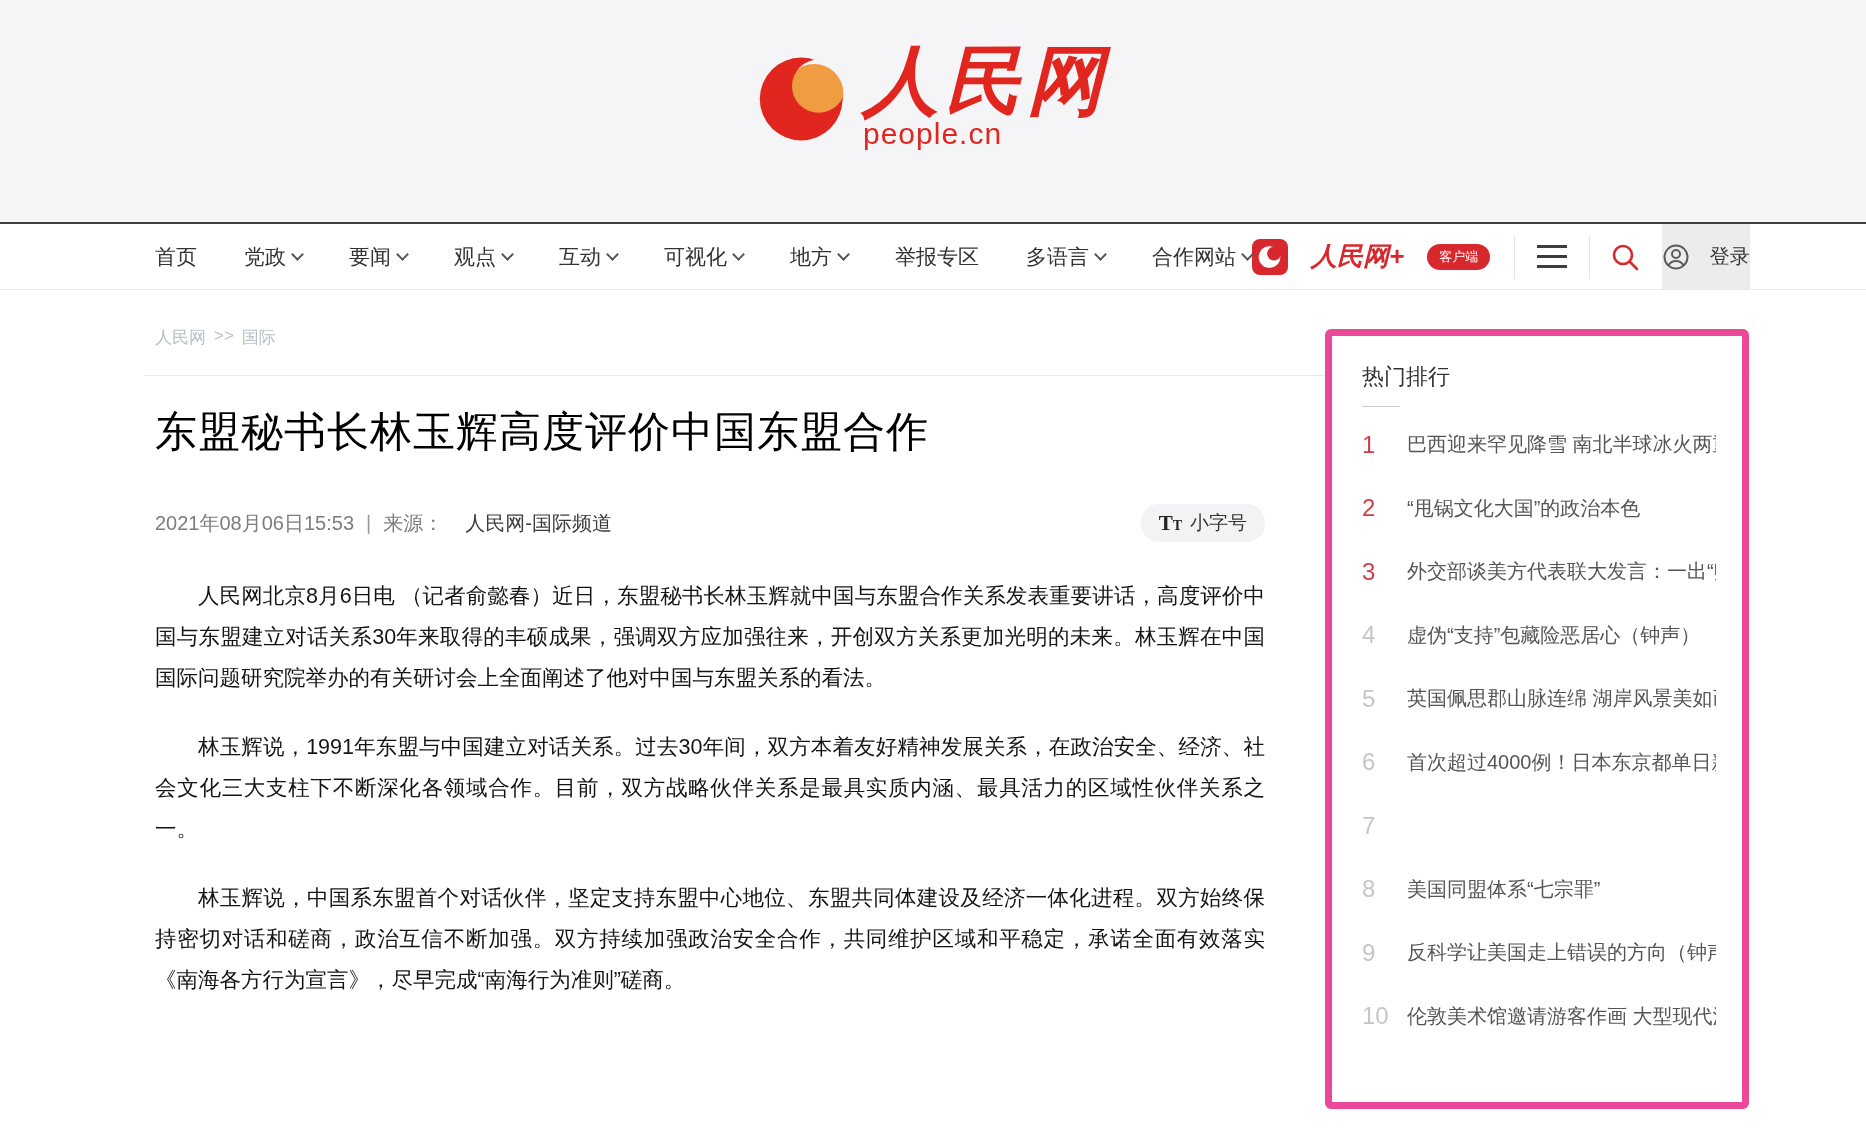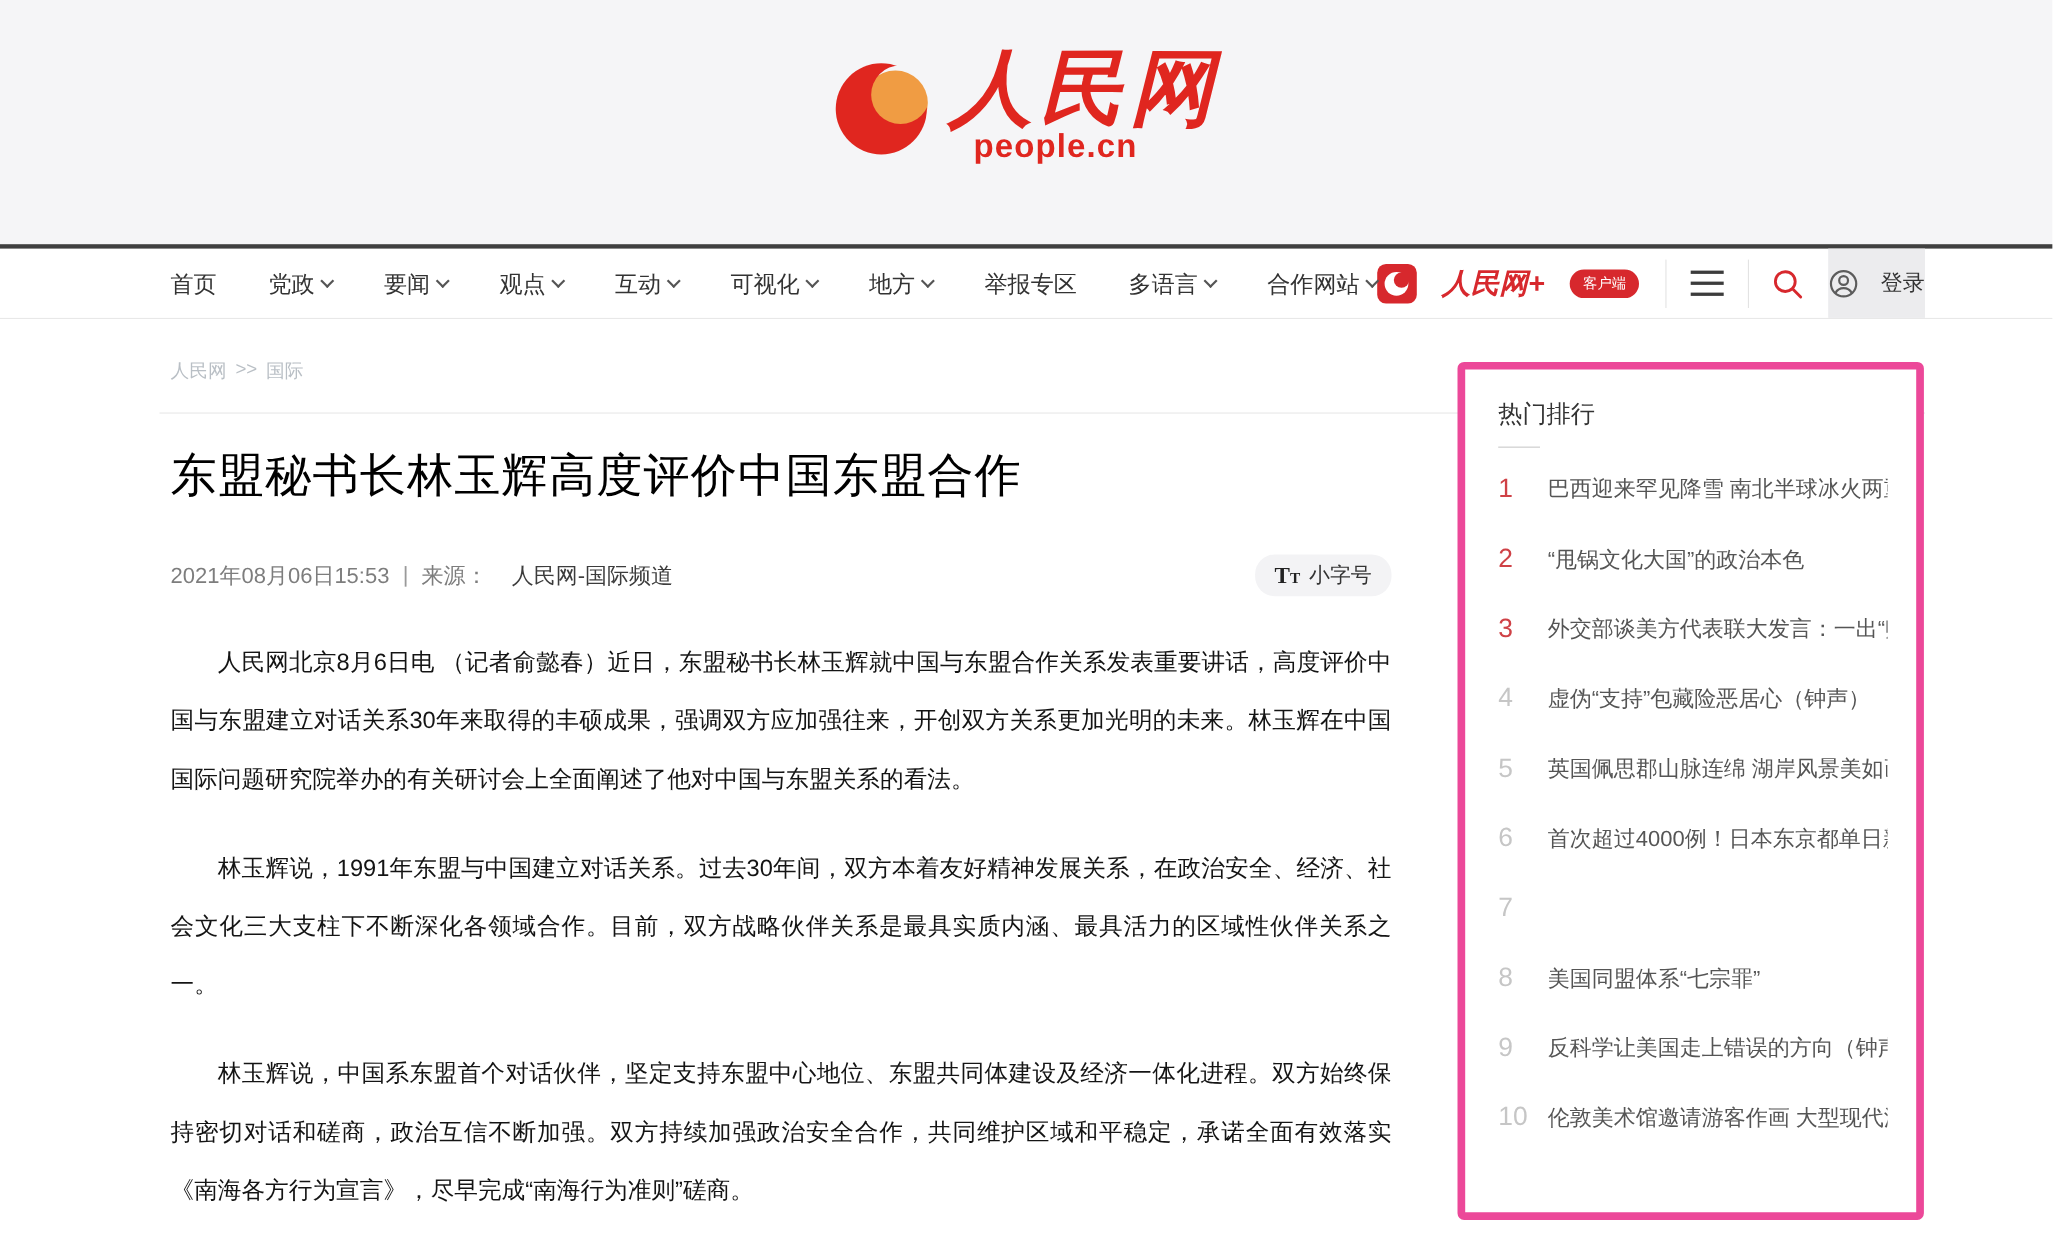--- a/index.html
+++ b/index.html
@@ -5,24 +5,24 @@
   * { margin:0; padding:0; box-sizing:border-box; }
   html,body { width:1866px; height:1139px; overflow:hidden; background:#fff;
     font-family:"Liberation Sans","DejaVu Sans",sans-serif; }
 
   
   .header { height:222px; background:#f5f5f7; display:flex; align-items:center; justify-content:center; }
   .logo { display:flex; align-items:flex-start; margin-bottom:30px; }
   .logo-swirl { width:92px; height:92px; margin-top:12px; }
   .logo-text { margin-left:14px; display:flex; flex-direction:column; }
   .logo-cn { font-size:76px; font-weight:bold; color:#e0261f; letter-spacing:6px; font-style:italic; line-height:1.05; }
-  .logo-en { font-size:30px; font-weight:bold; color:#e0261f; letter-spacing:1px; margin-left:22px; margin-top:-4px; }
-
-  
-  .navbar { height:68px; background:#fff; border-top:4px solid #404040; border-bottom:1px solid #e8e8e8;
+  .logo-en { font-size:30px; font-weight:normal; color:#e0261f; letter-spacing:1px; margin-top:-4px; }
+
+  
+  .navbar { height:68px; background:#fff; border-top:2px solid #404040; border-bottom:1px solid #e8e8e8;
     display:flex; align-items:stretch; }
   .nav-items { display:flex; align-items:center; gap:47px; padding-left:155px; }
   .nav-item { display:flex; align-items:center; gap:7px; font-size:21px; color:#333; cursor:pointer; white-space:nowrap; }
   .caret { width:9px; height:9px; border-right:2px solid #555; border-bottom:2px solid #555;
     transform:rotate(45deg); margin-top:-5px; }
   .nav-right { margin-left:auto; display:flex; align-items:center; margin-right:179px; }
   .app-badge { display:flex; align-items:center; gap:23px; margin-right:24px; }
   .badge-sq { width:36px; height:36px; border-radius:8px; background:#d7282d; display:flex; align-items:center; justify-content:center; }
   .badge-brand { font-size:26px; font-weight:bold; font-style:italic; color:#d7282d; white-space:nowrap; }
   .badge-pill { background:#d7282d; color:#fff; font-size:13px; border-radius:15px; padding:4px 12px; white-space:nowrap; }
@@ -46,21 +46,21 @@
   .byline .sep { margin:0 12px; color:#9a9a9a; }
   .byline .src-label { margin-right:22px; }
   .byline a.source { color:#3c3c3c; text-decoration:none; cursor:pointer; }
   .fontsize-btn { margin-left:auto; background:#f3f3f5; border:none; border-radius:18px; height:38px;
     padding:0 18px; display:flex; align-items:center; gap:8px; font-size:19px; color:#333; cursor:pointer;
     font-family:inherit; }
   .tt-icon { font-weight:bold; color:#222; font-family:"Liberation Serif","DejaVu Serif",serif; }
   .tt-icon .big { font-size:21px; }
   .tt-icon .small { font-size:14px; }
   .body-text { margin-top:34px; }
-  .body-text p { font-size:21.5px; line-height:53px; color:#141414; text-indent:2em;
+  .body-text p { font-size:21.5px; line-height:41px; color:#141414; text-indent:2em;
     text-align:justify; margin-bottom:28px; }
 
   
   .sidebar { position:absolute; left:1325px; top:-75px; width:424px; height:780px;
     border:7px solid #ec4899; border-radius:6px; background:#fff; padding:26px 26px 0 30px; }
   .sidebar-title { font-size:22px; color:#333; }
   .sidebar-title-rule { width:38px; border-bottom:1px solid #c9c9c9; margin-top:14px; margin-bottom:6px; }
   .rank-list { list-style:none; }
   .rank-item { display:flex; align-items:center; gap:15px; height:63.5px; cursor:pointer; }
   .rank-num { min-width:30px; font-size:24px; color:#c6c6c6; text-align:left; }

